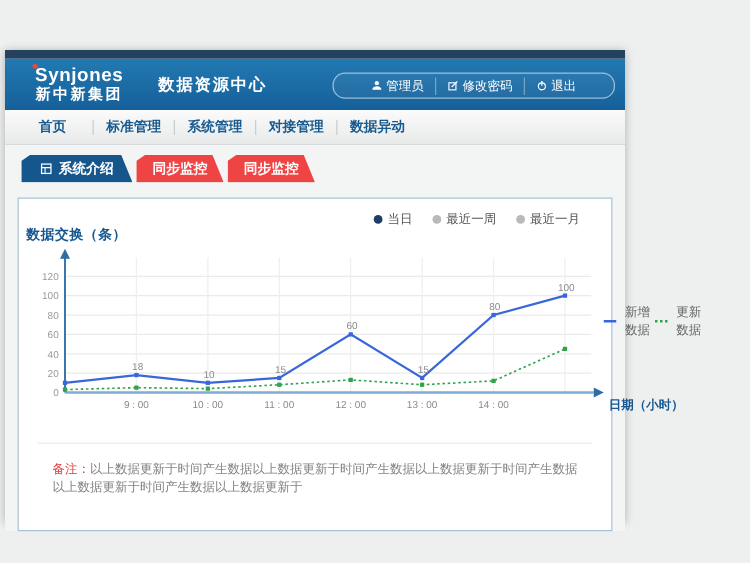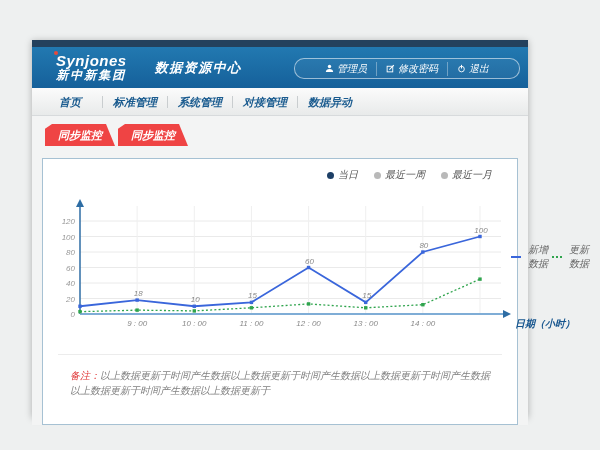--- a/index.html
+++ b/index.html
@@ -2,22 +2,22 @@
 <html><head>
 <meta charset="utf-8">
 <style>
   html,body{margin:0;padding:0;}
   body{
     width:600px;height:450px;position:relative;overflow:hidden;
     background:#eef0f0;
     font-family:"Liberation Sans","DejaVu Sans",sans-serif;
   }
   .card{
-    position:absolute;left:32px;top:40px;width:496px;height:377px;
-    background:#fff;box-shadow:0 1px 7px rgba(0,0,0,.28);font-style:italic;
+    position:absolute;left:4px;top:40px;width:496px;height:377px;
+    background:#fff;box-shadow:0 1px 7px rgba(0,0,0,.28);
   }
   .topstrip{height:7px;background:#24415d;}
   .header{height:41px;background:linear-gradient(#2279b1,#15609a);position:relative;display:flex;align-items:center;}
   .logo{margin-left:24px;color:#fff;text-align:center;position:relative;line-height:1.1;}
   .logo-dot{position:absolute;left:-2px;top:-2px;width:4px;height:4px;border-radius:50%;background:#e64a3c;}
   .logo1{font-size:15px;font-weight:bold;letter-spacing:.5px;}
   .logo2{font-size:12px;font-weight:bold;letter-spacing:2px;}
   .apptitle{margin-left:28px;color:#fff;font-size:13px;font-weight:bold;letter-spacing:1.5px;}
   .usermenu{position:absolute;right:8px;top:11px;height:19px;border:1px solid rgba(255,255,255,.55);border-radius:10px;display:flex;align-items:center;padding:0 21px;background:rgba(255,255,255,.05);}
   .um-item{display:flex;align-items:center;gap:3px;color:#fff;font-size:10px;padding:0 9px;cursor:pointer;white-space:nowrap;}
@@ -94,39 +94,49 @@
   <div class="nav">
       <div class="nav-item">首页</div>
       <div class="nav-item">标准管理</div>
       <div class="nav-item">系统管理</div>
       <div class="nav-item">对接管理</div>
       <div class="nav-item">数据异动</div>
     </div>
 
   <div class="card-body">
     <div class="tabs">
+        <div class="tab active">
+          <span>
+            <svg width="10" height="10" viewBox="0 0 16 16">
+              <rect x="2" y="2" width="12" height="12" fill="none" stroke="#fff" stroke-width="1.6"></rect>
+              <path d="M2 6.5h12 M6.5 6.5v7.5" stroke="#fff" stroke-width="1.4"></path>
+            </svg>
+          </span>
+          <span>系统介绍</span>
+        </div>
         <div class="tab"><span>同步监控</span></div>
         <div class="tab"><span>同步监控</span></div>
       </div>
 
     <div class="panel">
       <div class="radios">
           <div class="radio-item selected">
             <span class="radio-dot"></span>
             <span>当日</span>
           </div>
           <div class="radio-item">
             <span class="radio-dot"></span>
             <span>最近一周</span>
           </div>
           <div class="radio-item">
             <span class="radio-dot"></span>
             <span>最近一月</span>
           </div>
         </div>
+      <div class="ylabel">数据交换（条）</div>
       <svg class="chart" viewBox="0 0 520 148">
           <line x1="27" y1="100.5" x2="448" y2="100.5" stroke="#eaeaea" stroke-width="1"></line>
           <line x1="27" y1="85" x2="448" y2="85" stroke="#eaeaea" stroke-width="1"></line>
           <line x1="27" y1="69.5" x2="448" y2="69.5" stroke="#eaeaea" stroke-width="1"></line>
           <line x1="27" y1="54" x2="448" y2="54" stroke="#eaeaea" stroke-width="1"></line>
           <line x1="27" y1="38.5" x2="448" y2="38.5" stroke="#eaeaea" stroke-width="1"></line>
           <line x1="27" y1="23" x2="448" y2="23" stroke="#eaeaea" stroke-width="1"></line>
           <line x1="84.14285714285714" y1="8" x2="84.14285714285714" y2="116" stroke="#efefef" stroke-width="1"></line>
           <line x1="141.28571428571428" y1="8" x2="141.28571428571428" y2="116" stroke="#efefef" stroke-width="1"></line>
           <line x1="198.42857142857144" y1="8" x2="198.42857142857144" y2="116" stroke="#efefef" stroke-width="1"></line>

